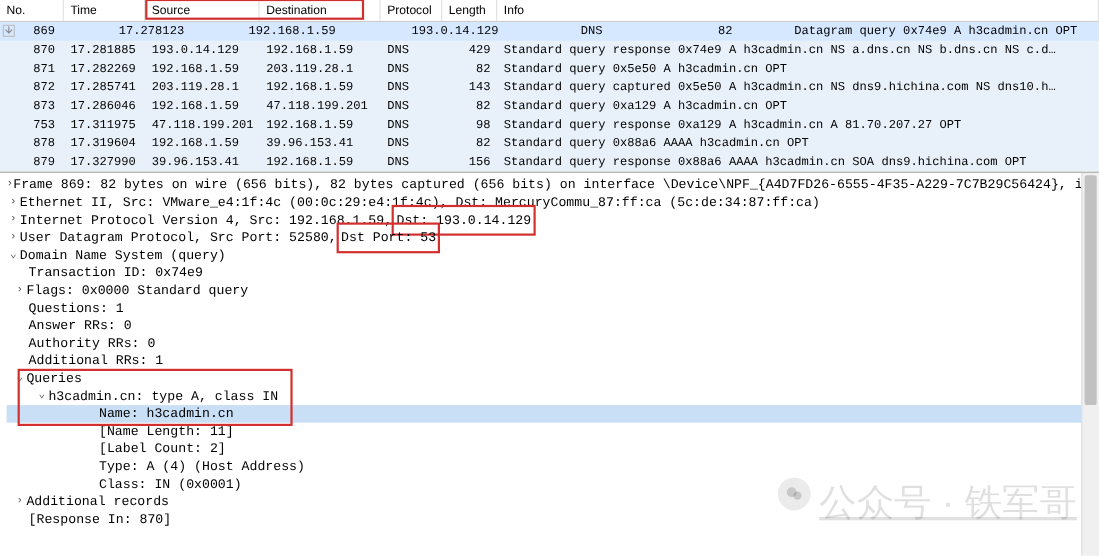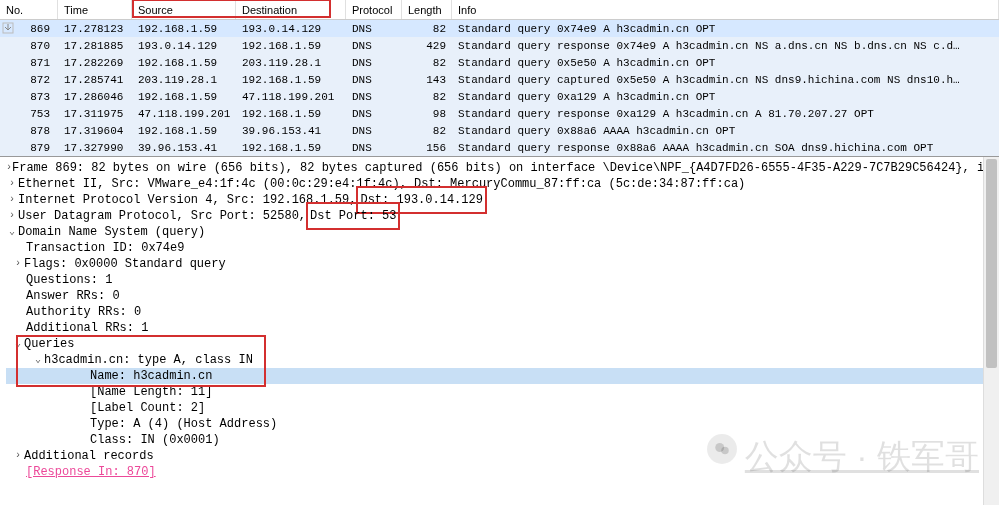--- a/index.html
+++ b/index.html
@@ -43,20 +43,21 @@
 }
 .packet-row {
   display: flex;
   height: 17px;
   align-items: center;
   font-family: 'Consolas', 'Courier New', monospace;
   font-size: 11px;
 }
 .packet-row.selected {
   background: #d6e8ff;
+  gap: 44px;
 }
 .packet-row .col {
   padding: 0 6px;
   white-space: nowrap;
   overflow: hidden;
 }
 .col-no { width: 58px; text-align: right; padding-right: 8px !important; }
 .col-time { width: 74px; }
 .col-src { width: 104px; }
 .col-dst { width: 110px; }
@@ -113,22 +114,21 @@
   display: inline-block;
   padding: 4px 2px;
   position: relative;
 }
 .red-box-wrap {
   position: absolute;
   border: 2px solid #d32f2f;
   pointer-events: none;
 }
 .link-blue {
-  color: #ec4899;
-  text-decoration: underline;
+  color: #000000;
 }
 .scrollbar-v {
   position: absolute;
   right: 0; top: 0; bottom: 0;
   width: 16px;
   background: #f0f0f0;
   border-left: 1px solid #ddd;
 }
 .scrollbar-thumb {
   background: #c1c1c1;
@@ -175,21 +175,21 @@
       <div class="hdr-highlight hdr-box-1"></div>
     </div>
     <div class="packet-rows" id="packet-rows">
         <div class="packet-row selected">
           <div class="col col-no">869</div>
           <div class="col col-time">17.278123</div>
           <div class="col col-src">192.168.1.59</div>
           <div class="col col-dst">193.0.14.129</div>
           <div class="col col-proto">DNS</div>
           <div class="col col-len">82</div>
-          <div class="col col-info">Standard query 0x74e9 A h3cadmin.cn OPT</div>
+          <div class="col col-info">Datagram query 0x74e9 A h3cadmin.cn OPT</div>
         </div>
         <div class="packet-row">
           <div class="col col-no">870</div>
           <div class="col col-time">17.281885</div>
           <div class="col col-src">193.0.14.129</div>
           <div class="col col-dst">192.168.1.59</div>
           <div class="col col-proto">DNS</div>
           <div class="col col-len">429</div>
           <div class="col col-info">Standard query response 0x74e9 A h3cadmin.cn NS a.dns.cn NS b.dns.cn NS c.d…</div>
         </div>

